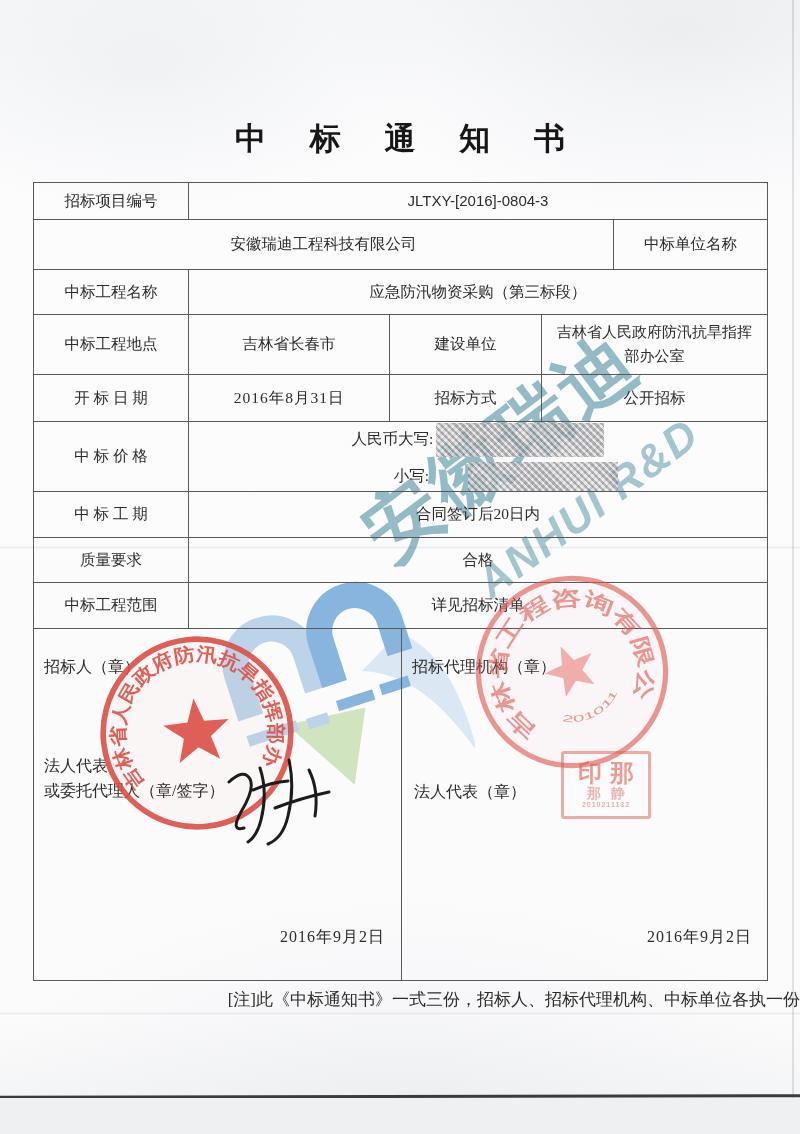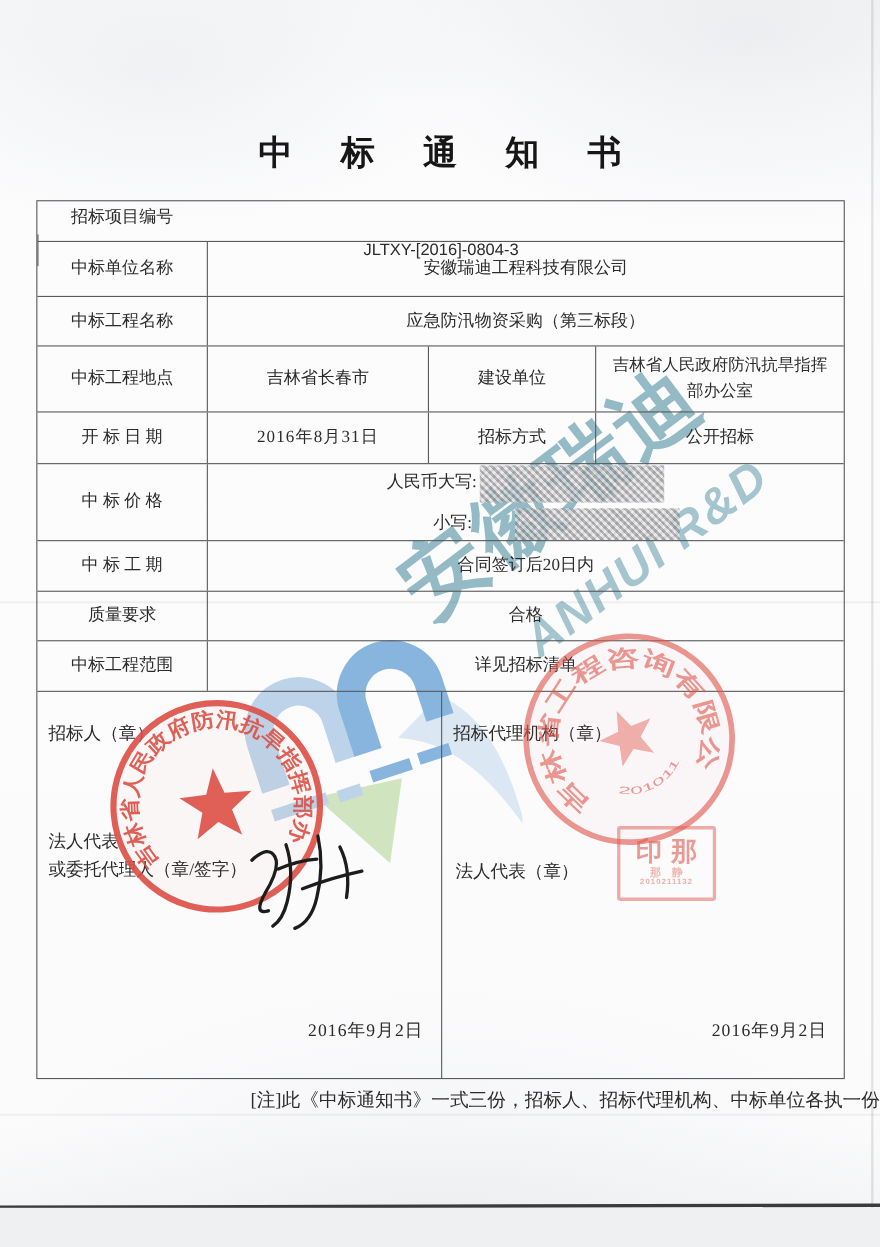--- a/index.html
+++ b/index.html
@@ -29,21 +29,21 @@
     letter-spacing:18px;text-indent:18px;z-index:3;
   }
 
   
   .tbl{
     position:absolute;left:33px;top:182px;width:735px;z-index:3;
     border:1px solid #58595a;box-sizing:border-box;
     font-size:15.5px;color:#2b2b2b;
   }
   .row{display:flex;border-top:1px solid #58595a;box-sizing:border-box;}
-  .row:first-child{border-top:none;flex-direction:column;}
+  .row:first-child{border-top:none;}
   .cell{
     border-left:1px solid #58595a;box-sizing:border-box;flex:1;
     display:flex;align-items:center;justify-content:center;
     text-align:center;padding:3px 8px;line-height:1.55;
   }
   .cell:first-child{border-left:none;}
   .c-label{width:154px;flex:none;}
   .c-mid{width:201px;flex:none;}
   .c-sub{width:152px;flex:none;}
   .h36{height:36px;} .h50{height:50px;} .h45{height:45px;} .h60{height:60px;}
@@ -96,21 +96,21 @@
   .stamp{position:absolute;pointer-events:none;}
   .stamp-left{left:95px;top:631px;width:204px;height:204px;z-index:5;opacity:.9;transform:rotate(-6deg);}
   .stamp-right{left:468px;top:566px;width:208px;height:212px;z-index:5;opacity:.62;transform:rotate(-24deg);}
   .name-seal{
     left:561px;top:751px;width:90px;height:68px;z-index:5;
     border:3px solid rgba(222,92,82,.5);border-radius:3px;box-sizing:border-box;
     display:flex;flex-direction:column;align-items:center;justify-content:center;
     color:rgba(222,92,82,.62);font-weight:700;line-height:1.05;
   }
   .name-seal .l1{font-size:24px;letter-spacing:8px;text-indent:8px;}
-  .name-seal .l2{font-size:10px;letter-spacing:10px;text-indent:10px;color:rgba(222,92,82,.45);}
+  .name-seal .l2{font-size:14px;letter-spacing:10px;text-indent:10px;color:rgba(222,92,82,.45);}
   .name-seal .num{font-size:7px;letter-spacing:1px;color:rgba(222,92,82,.5);font-family:"Liberation Sans",sans-serif;}
   .sig{left:213px;top:748px;width:135px;height:100px;z-index:6;}
 </style>
 </head>
 <body>
 
 <div class="paper"></div>
 <div class="crease" style="top:546px"></div>
 <div class="crease" style="top:1012px"></div>
 <div class="edge-right"></div>
@@ -130,22 +130,22 @@
 <div class="wm wm-en">ANHUI R&amp;D</div>
 
 <div class="title">中 标 通 知 书</div>
 
 <div class="tbl">
   <div class="row h36">
     <div class="cell c-label">招标项目编号</div>
     <div class="cell" style="font-family:'Liberation Sans',sans-serif;font-size:15px;">JLTXY-[2016]-0804-3</div>
   </div>
   <div class="row h50">
+    <div class="cell">安徽瑞迪工程科技有限公司</div>
     <div class="cell c-label">中标单位名称</div>
-    <div class="cell">安徽瑞迪工程科技有限公司</div>
   </div>
   <div class="row h45">
     <div class="cell c-label">中标工程名称</div>
     <div class="cell">应急防汛物资采购（第三标段）</div>
   </div>
   <div class="row h60">
     <div class="cell c-label">中标工程地点</div>
     <div class="cell c-mid">吉林省长春市</div>
     <div class="cell c-sub">建设单位</div>
     <div class="cell" style="font-size:15px;">吉林省人民政府防汛抗旱指挥部办公室</div>

